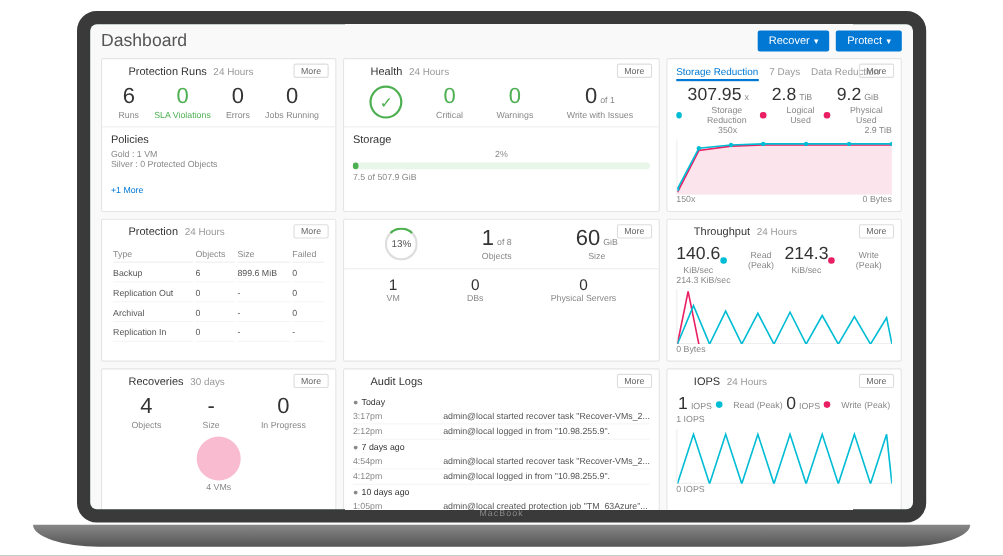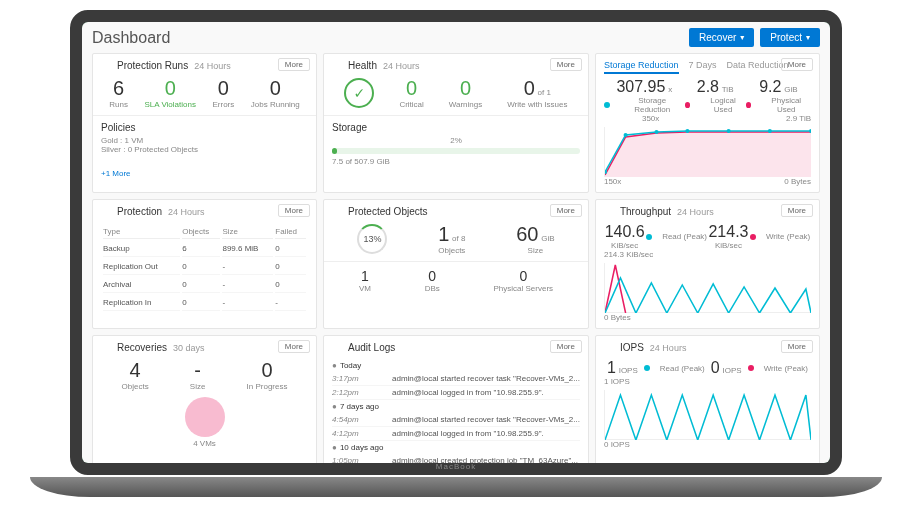--- a/index.html
+++ b/index.html
@@ -36,21 +36,21 @@
   .chart-area { height:50px; position:relative; border-left:1px solid #eee; border-bottom:1px solid #eee; margin-top:4px; }
   .tbl { width:100%; font-size:8px; }
   .tbl th { text-align:left; color:#888; font-weight:normal; border-bottom:1px solid #eee; padding:2px 0;}
   .tbl td { padding:3px 0; border-bottom:1px solid #f5f5f5; color:#555;}
   .ring-check { width:30px; height:30px; border:2px solid #4caf50; border-radius:50%; display:flex; align-items:center; justify-content:center; color:#4caf50; font-size:14px; }
   .ring-pct { width:30px; height:30px; border:2px solid #ddd; border-top-color:#4caf50; border-radius:50%; display:flex; align-items:center; justify-content:center; font-size:9px; color:#555;}
   .bar { height:6px; background:#e8f5e9; border-radius:3px; position:relative; }
   .bar-fill { position:absolute; left:0; top:0; bottom:0; background:#4caf50; border-radius:3px; }
   .logs { font-size:8px; }
   .log-row { display:flex; border-bottom:1px solid #f5f5f5; padding:2px 0; }
-  .log-time { width:60px; color:#888;font-style:italic; }
+  .log-time { width:82px; color:#888; }
   .log-msg { flex:1; color:#555; white-space:nowrap; overflow:hidden; text-overflow:ellipsis; }
   .log-group { color:#333; font-size:8px; padding:2px 0; }
   .bullet { color:#888; margin-right:3px; }
   svg.sparkline { width:100%; height:50px; }
   .pink-circle { width:40px; height:40px; background:#f8bbd0; border-radius:50%; margin:6px auto 2px; }
   .center { text-align:center; }
 </style>
 </head>
 <body>
 
@@ -225,23 +225,20 @@
                   <td>0</td>
                   <td>-</td>
                   <td>-</td>
                 </tr>
               </tbody>
           </table>
         </div>
 
         <div class="card">
           <div class="more">More</div>
-          <div class="card-header">
-              <span class="card-title">Protected Objects</span>
-            </div>
           <div class="stat-row" style="align-items:center;">
             <div class="ring-pct">13%</div>
             <div>
                 <div><span class="stat-num">1</span> <span class="small">of 8</span></div>
                 <div class="stat-lbl">Objects</div>
               </div>
             <div>
                 <div><span class="stat-num">60</span> <span class="small">GiB</span></div>
                 <div class="stat-lbl">Size</div>
               </div>

